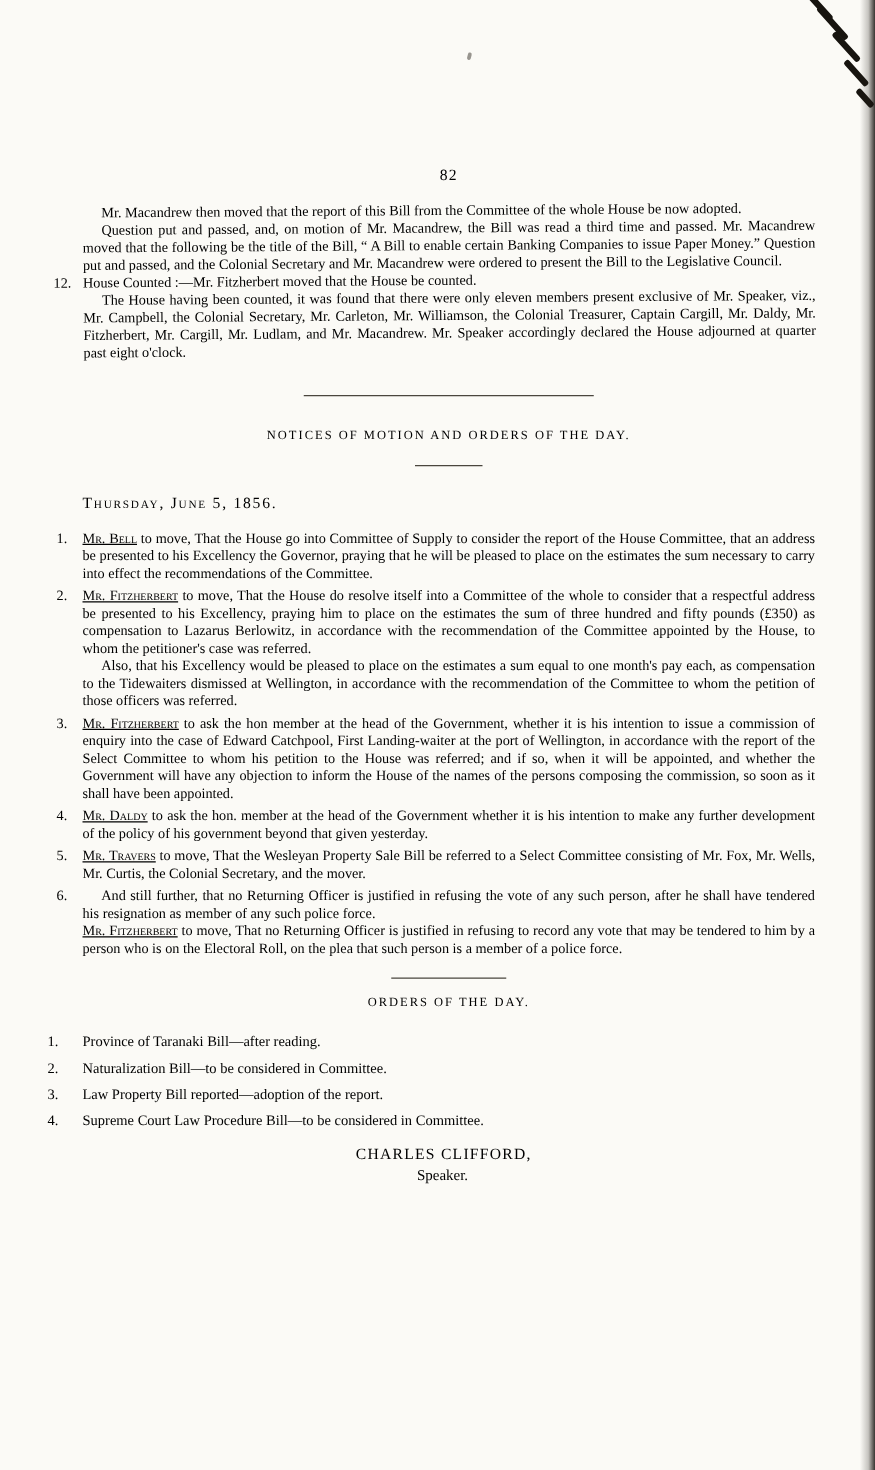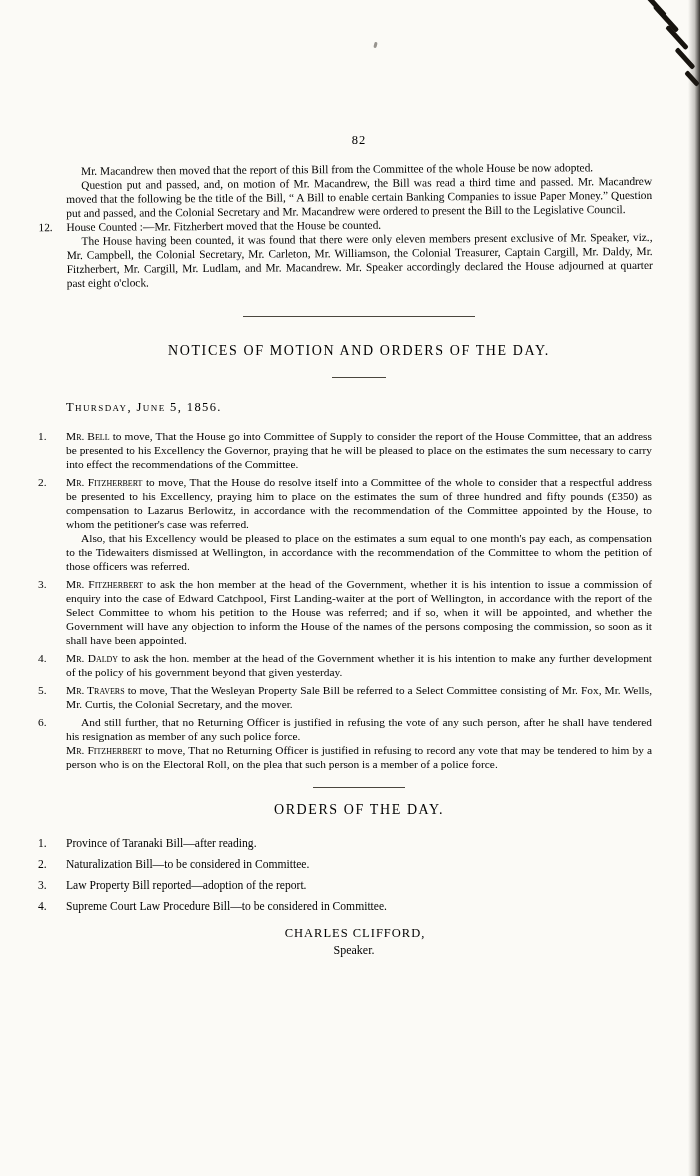--- a/index.html
+++ b/index.html
@@ -25,39 +25,39 @@
     font-size: 12.5px;
     letter-spacing: 1px;
     margin-bottom: 16px;
   }
   .bt {
     font-size: 11.4px;
     line-height: 14px;
     text-align: justify;
   }
   .ind { text-indent: 15px; }
-  .sc { font-variant: small-caps; }
+  .sc { font-variant: small-caps; text-decoration: underline; }
   .minutes { transform: rotate(-0.4deg); transform-origin: left top; }
   .n-item { position: relative; }
   .notices .n-item { margin-bottom: 4px; }
   .n-num {
     position: absolute;
     left: -28px;
     width: 23px;
-    text-align: left;
+    text-align: center;
     font-size: 11.4px;
     line-height: 14px;
   }
   .rule { border: none; border-top: 1px solid #4a463e; height: 0; }
   .rule-long  { width: 232px; margin: 26px auto; }
   .rule-short { width: 54px;  margin: 0 auto 22px auto; }
   .rule-mid   { width: 92px;  margin: 16px auto 14px auto; }
   .heading {
     text-align: center;
-    font-size: 14px;
+    font-size: 10px;
     font-weight: 400;
     letter-spacing: 1.6px;
     margin-bottom: 18px;
   }
   .date-heading {
     text-align: left;
     font-size: 12.5px;
     font-weight: 400;
     font-variant: small-caps;
     letter-spacing: 1.4px;

